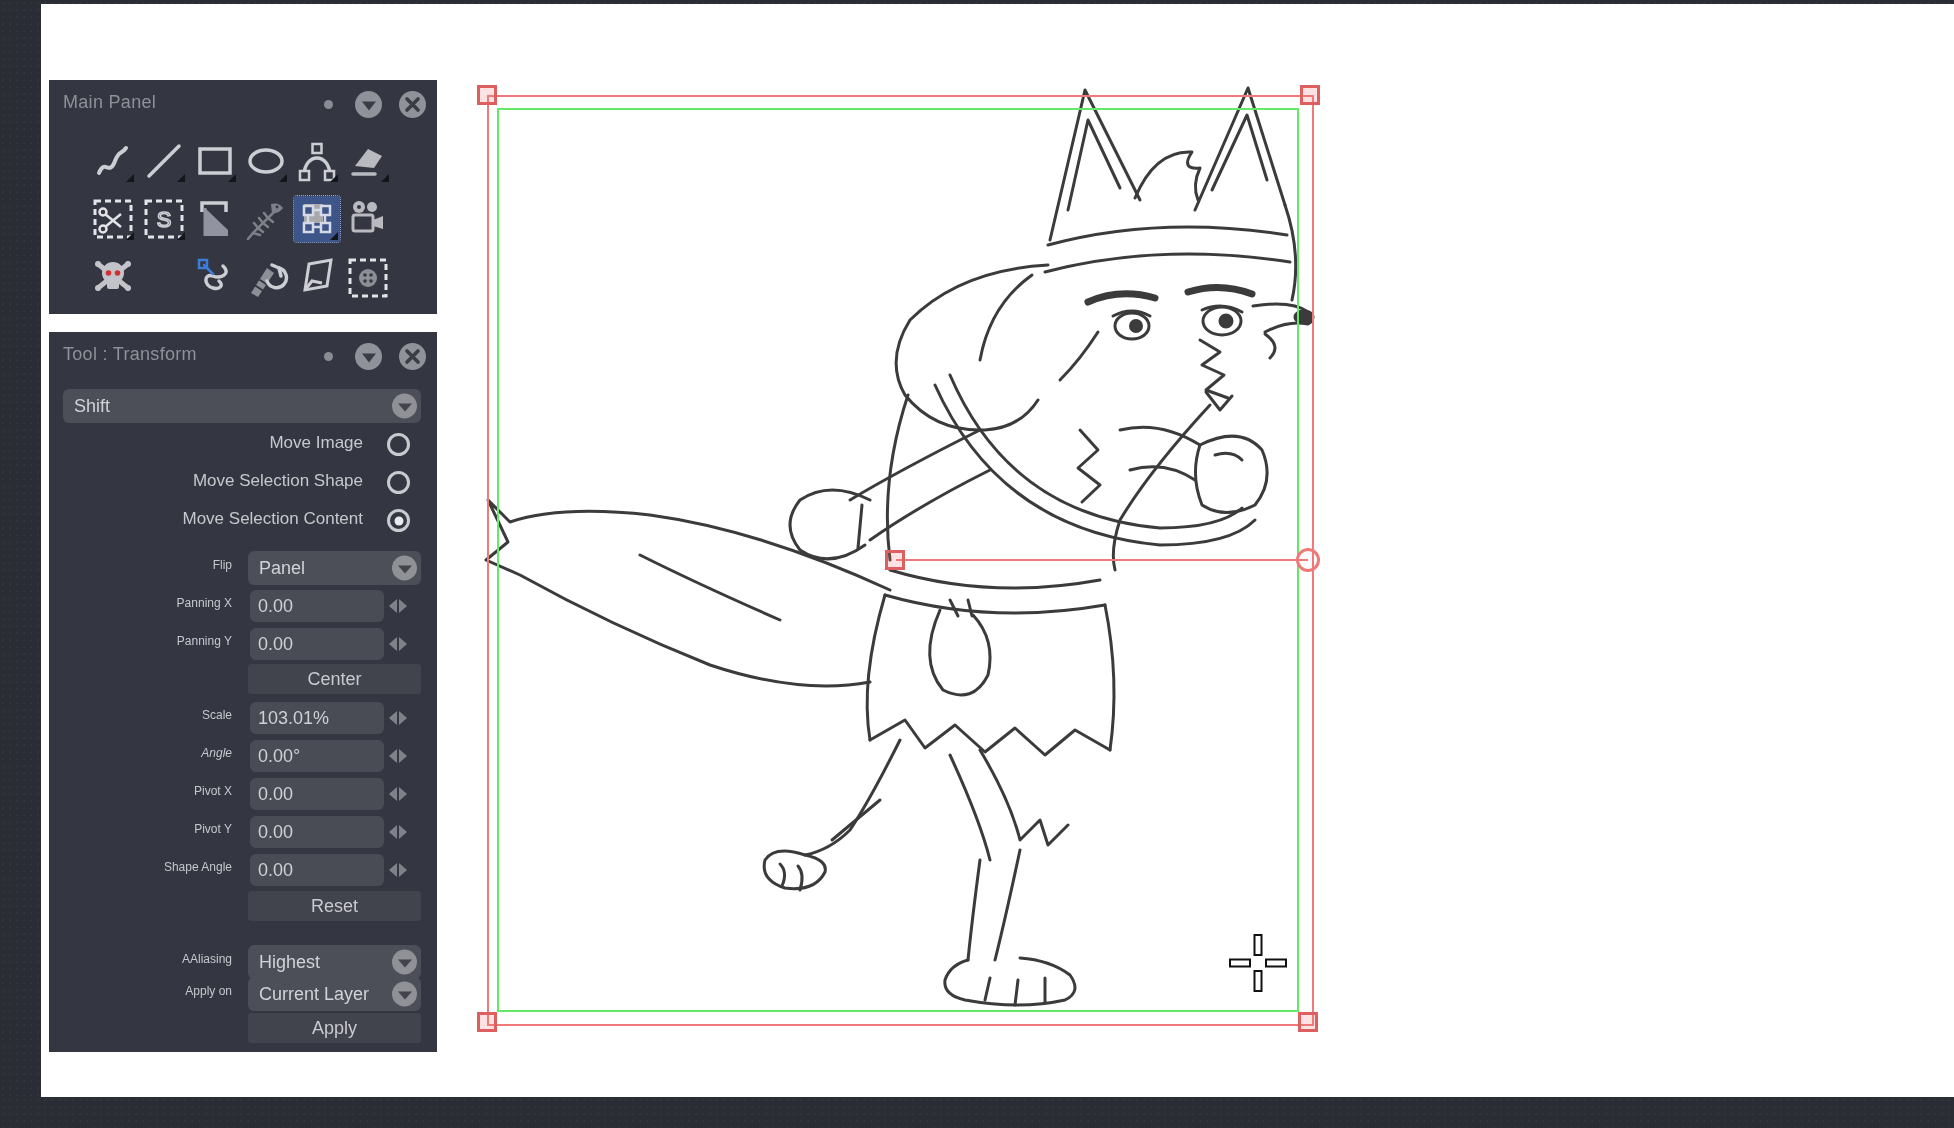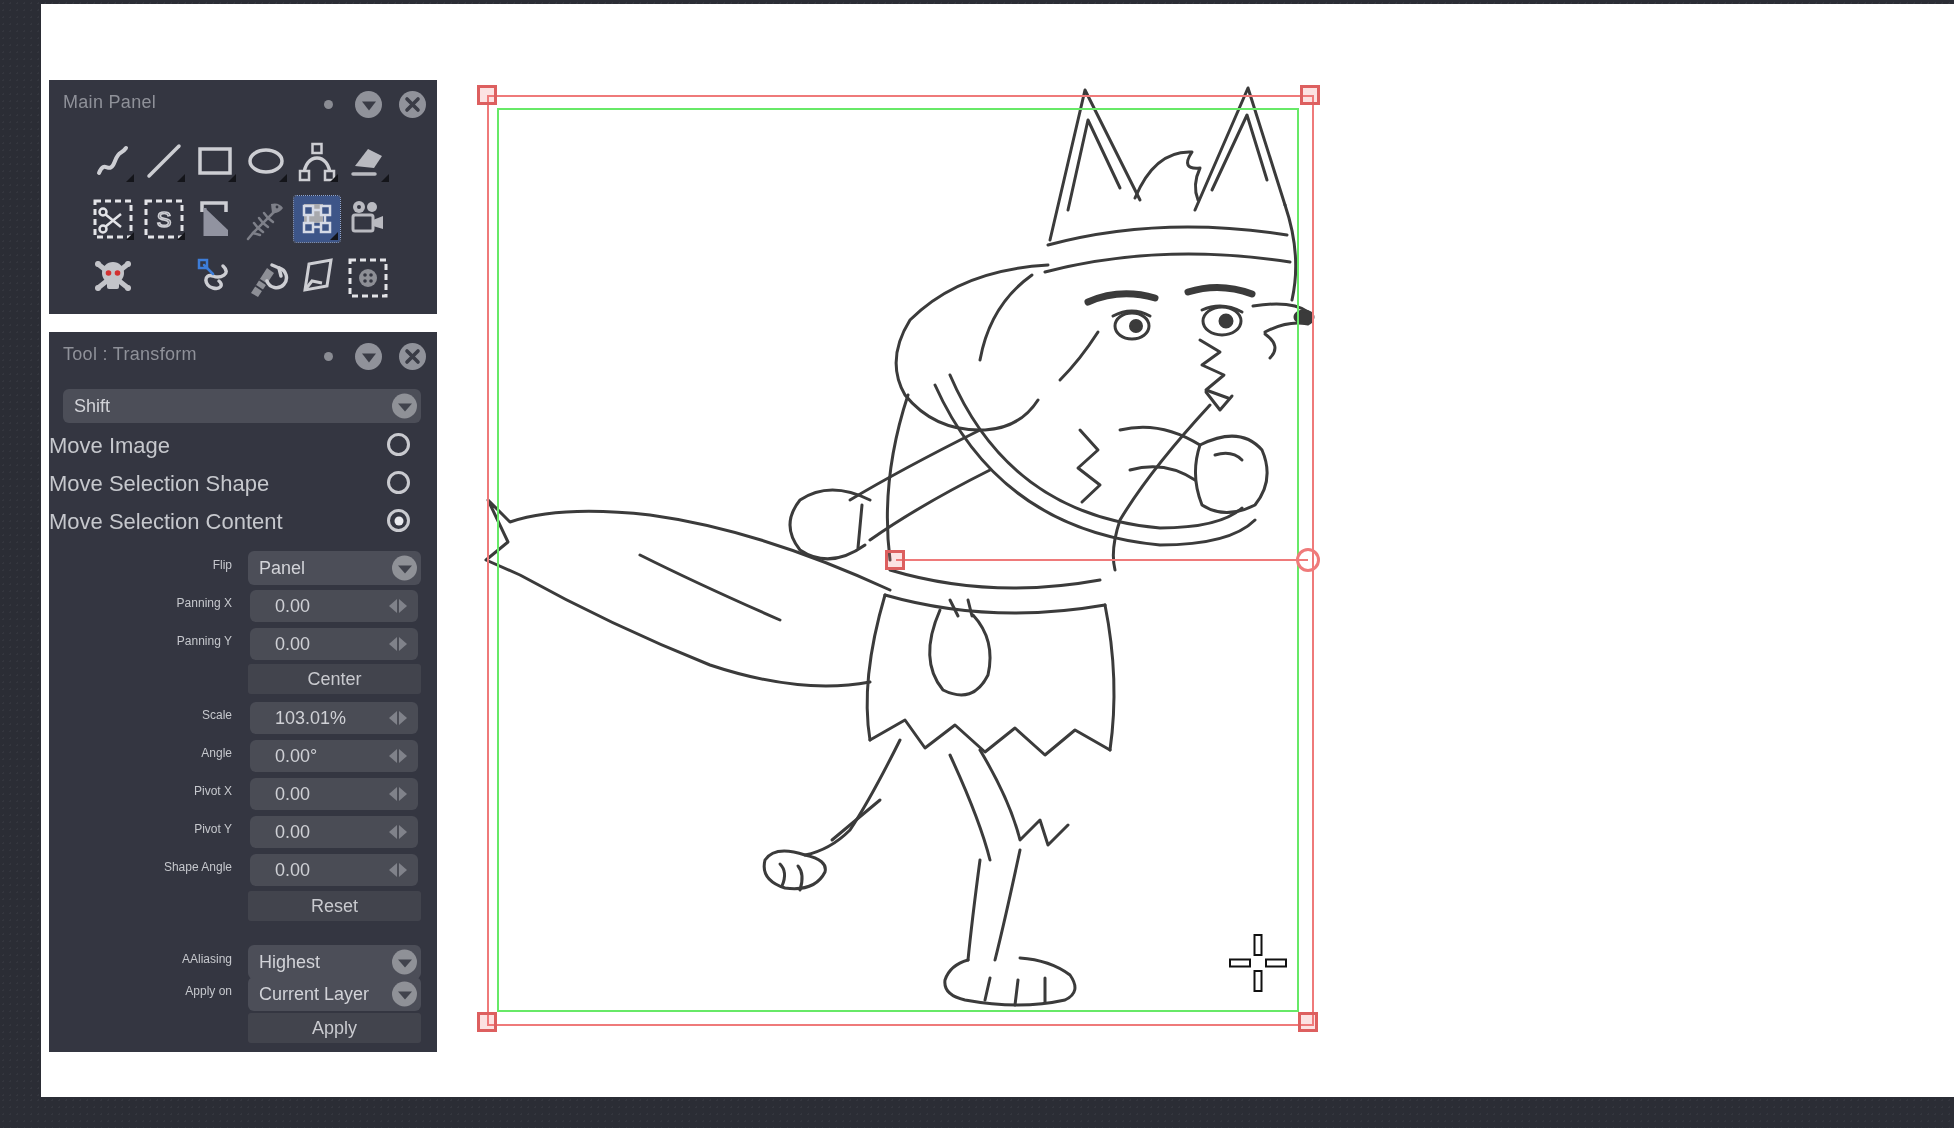--- a/index.html
+++ b/index.html
@@ -36,32 +36,32 @@
   .t-label{position:absolute;right:205px;left:0;text-align:right;font-size:12px;color:#c6c8cd;white-space:nowrap;}
   .dropdown{position:absolute;background:#4c4e58;border-radius:6px;color:#d2d3d8;
     font-size:18px;overflow:hidden;white-space:nowrap;}
   .dropdown .dd-text{position:absolute;left:11px;top:50%;transform:translateY(-50%);}
   .dd-chev{position:absolute;right:4px;top:50%;transform:translateY(-50%);
     width:25px;height:25px;border-radius:50%;background:#8f9197;}
   .dd-chev::after{content:"";position:absolute;left:50%;top:56%;transform:translate(-50%,-50%);
     width:0;height:0;border-left:7px solid transparent;border-right:7px solid transparent;
     border-top:8px solid #41434d;}
   .num-input{position:absolute;left:201px;width:118px;background:#4a4c55;border:none;
-    border-radius:6px;color:#cfd0d5;font-size:18px;padding:0 25px;
+    border-radius:6px;color:#cfd0d5;font-size:18px;padding:0 8px;
     font-family:"Liberation Sans", sans-serif;}
   .stepper{position:absolute;left:337px;width:24px;display:flex;align-items:center;justify-content:center;gap:2px;}
   .stepper .lt{width:0;height:0;border-top:7px solid transparent;border-bottom:7px solid transparent;border-right:8px solid #80828a;}
   .stepper .rt{width:0;height:0;border-top:7px solid transparent;border-bottom:7px solid transparent;border-left:8px solid #80828a;}
   .pbutton{position:absolute;left:199px;width:173px;background:#42444d;border:none;border-radius:3px;
     color:#c9cacf;font-size:18px;font-family:"Liberation Sans", sans-serif;}
   .radio{position:absolute;left:338px;width:23px;height:23px;border-radius:50%;
     border:3px solid #c9cacf;box-sizing:border-box;background:transparent;}
   .radio.checked::after{content:"";position:absolute;left:50%;top:50%;transform:translate(-50%,-50%);
     width:9px;height:9px;border-radius:50%;background:#e9eaee;}
-  .radio-label{position:absolute;right:74px;left:0;font-size:22px;color:#c6c8cd;white-space:nowrap;}
+  .radio-label{position:absolute;right:74px;left:0;text-align:right;font-size:17px;color:#c6c8cd;white-space:nowrap;}
 
   
   .sel-rect{position:absolute;pointer-events:none;}
   .sel-red{left:487px;top:95px;width:823px;height:927px;border:2px solid #ef7a7a;}
   .sel-green{left:497px;top:108px;width:798px;height:900px;border:2px solid #67e967;}
   .pivot-line{position:absolute;left:896px;top:559px;width:412px;height:2px;background:#ef7a7a;}
   .handle{position:absolute;width:14px;height:14px;border:3px solid #dd5f5f;background:rgba(240,125,125,0.22);}
   .sel-circle{position:absolute;left:1296px;top:548px;width:18px;height:18px;border:3px solid #ef7a7a;border-radius:50%;}
 </style>
 </head>
@@ -377,21 +377,21 @@
   <div style="position:absolute;left:0;top:370px;width:100%;height:32px;">
     <span class="t-label" style="top:6px;">Scale</span>
     <input class="num-input" style="top: 0px; height: 32px;" value="103.01%">
     <span class="stepper" style="top:9px;">
         <span class="lt"></span>
         <span class="rt"></span>
       </span>
   </div>
 
   <div style="position:absolute;left:0;top:408px;width:100%;height:32px;">
-    <span class="t-label" style="top:6px;">Angle</span>
+    <span class="t-label" style="top:6px;font-style:italic;">Angle</span>
     <input class="num-input" style="top: 0px; height: 32px;" value="0.00°">
     <span class="stepper" style="top:9px;">
         <span class="lt"></span>
         <span class="rt"></span>
       </span>
   </div>
 
   <div style="position:absolute;left:0;top:446px;width:100%;height:32px;">
     <span class="t-label" style="top:6px;">Pivot X</span>
     <input class="num-input" style="top: 0px; height: 32px;" value="0.00">

